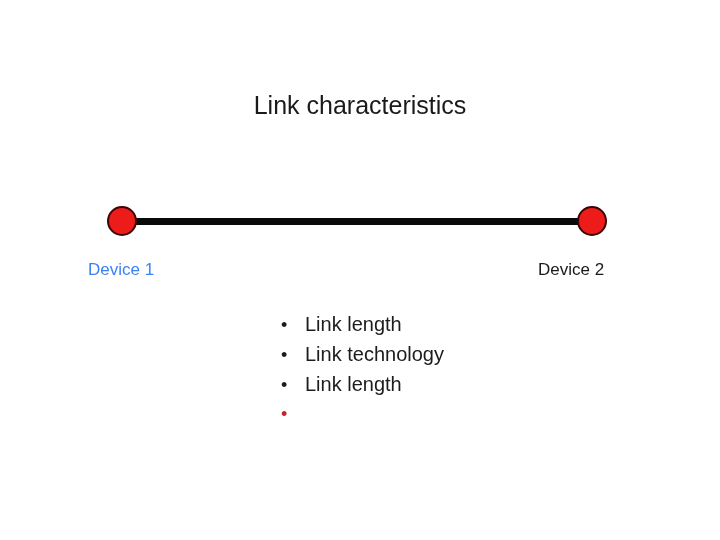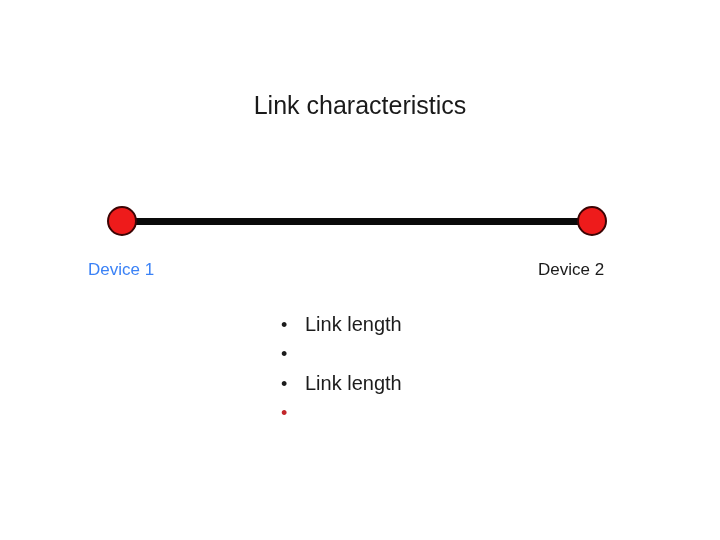--- a/index.html
+++ b/index.html
@@ -87,20 +87,21 @@
     <div class="device-label d2" style="color: rgb(26, 26, 26);">Device 2</div>
   </div>
 
   <ul class="bullets">
     <li style="color: rgb(28, 28, 28);">
       <span class="bullet-marker">•</span>
       <span>Link length</span>
     </li>
     <li style="color: rgb(28, 28, 28);">
       <span class="bullet-marker">•</span>
+      <span>Link technology</span>
     </li>
     <li style="color: rgb(28, 28, 28);">
       <span class="bullet-marker">•</span>
       <span>Link length</span>
     </li>
     <li style="color: rgb(194, 38, 42);">
       <span class="bullet-marker">•</span>
     </li>
   </ul>
 

